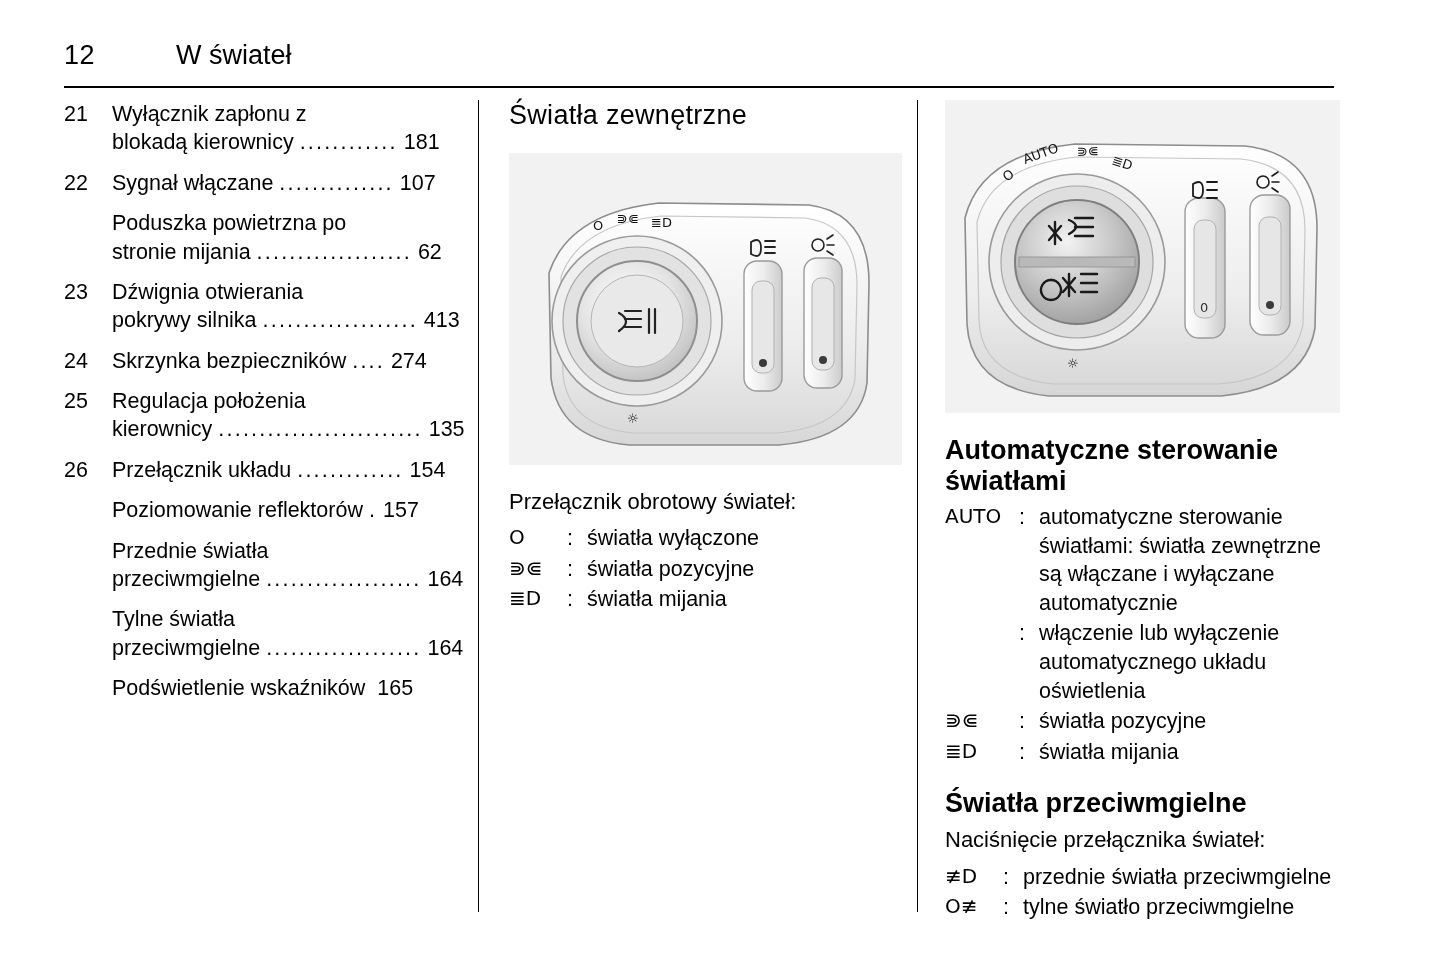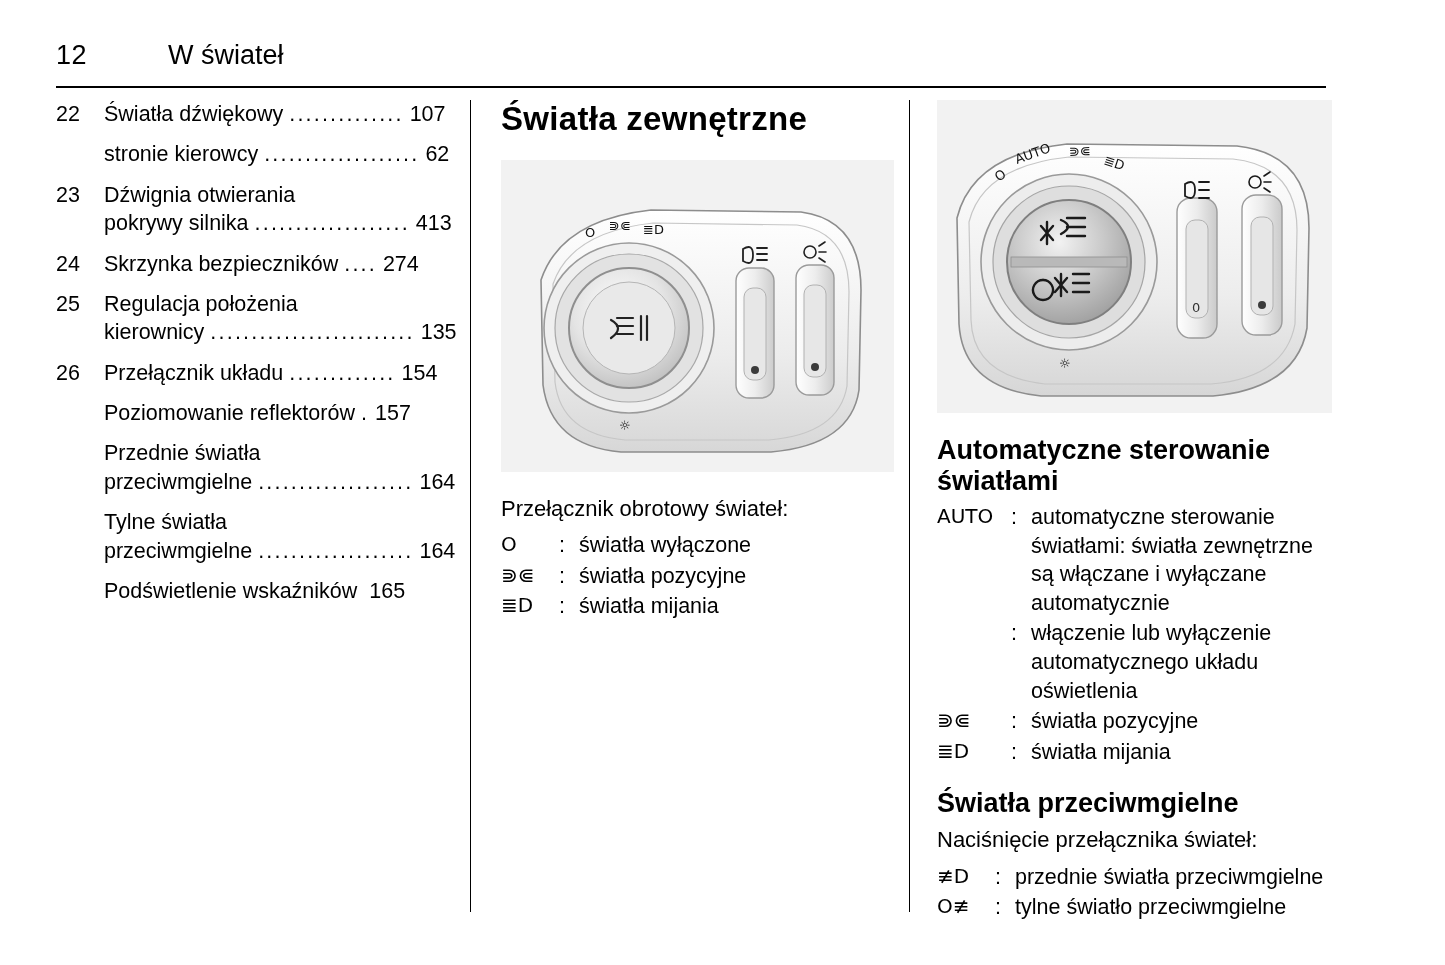--- a/index.html
+++ b/index.html
@@ -10,21 +10,21 @@
   body {
     width: 1445px;
     height: 965px;
     font-family: "Liberation Sans", sans-serif;
     color: #000000;
     position: relative;
     overflow: hidden;
   }
   .page {
     position: absolute;
-    left: 4px; top: 0;
+    left: 12px; top: 0;
     width: 1320px;
     height: 965px;
   }
   
   .page-header {
     position: absolute;
     left: 52px;
     top: 40px;
     width: 1270px;
     height: 46px;
@@ -79,22 +79,22 @@
   }
   .dots {
     letter-spacing: 2.2px;
     color: #000;
   }
   .toc-line {
     display: block;
   }
   
   h2.section-title {
-    font-size: 33px;
-    font-weight: bold;
+    font-size: 27px;
+    font-weight: normal;
     margin: 0 0 22px 0;
     letter-spacing: 0.3px;
   }
   h3.sub-title {
     font-size: 27px;
     font-weight: bold;
     margin: 22px 0 6px 0;
   }
   .para {
     font-size: 22px;
@@ -151,34 +151,44 @@
   <div class="page-header">
     <span class="page-number">12</span>
     <span class="chapter-title">W świateł</span>
   </div>
 
   <div class="col-divider div-1"></div>
   <div class="col-divider div-2"></div>
 
   <div class="col col-left toc">
 
+    <div class="toc-row">
+      <div class="toc-num">21</div>
+      <div class="toc-body">
+        <span class="toc-line">Wyłącznik zapłonu z</span>
+        <span><span>blokadą kierownicy</span>
+        <span class="dots">............</span>
+        <span>181</span></span>
+      </div>
+    </div>
 
     <div class="toc-row">
       <div class="toc-num">22</div>
       <div class="toc-body">
-        <span>Światła dźwiękowy</span>
+        <span>Sygnał włączane</span>
         <span class="dots">..............</span>
         <span>107</span>
       </div>
     </div>
 
     <div class="toc-row">
       <div class="toc-num"></div>
       <div class="toc-body">
-        <span><span>stronie kierowcy</span>
+        <span class="toc-line">Poduszka powietrzna po</span>
+        <span><span>stronie mijania</span>
         <span class="dots">...................</span>
         <span>62</span></span>
       </div>
     </div>
 
     <div class="toc-row">
       <div class="toc-num">23</div>
       <div class="toc-body">
         <span class="toc-line">Dźwignia otwierania</span>
         <span><span>pokrywy silnika</span>

